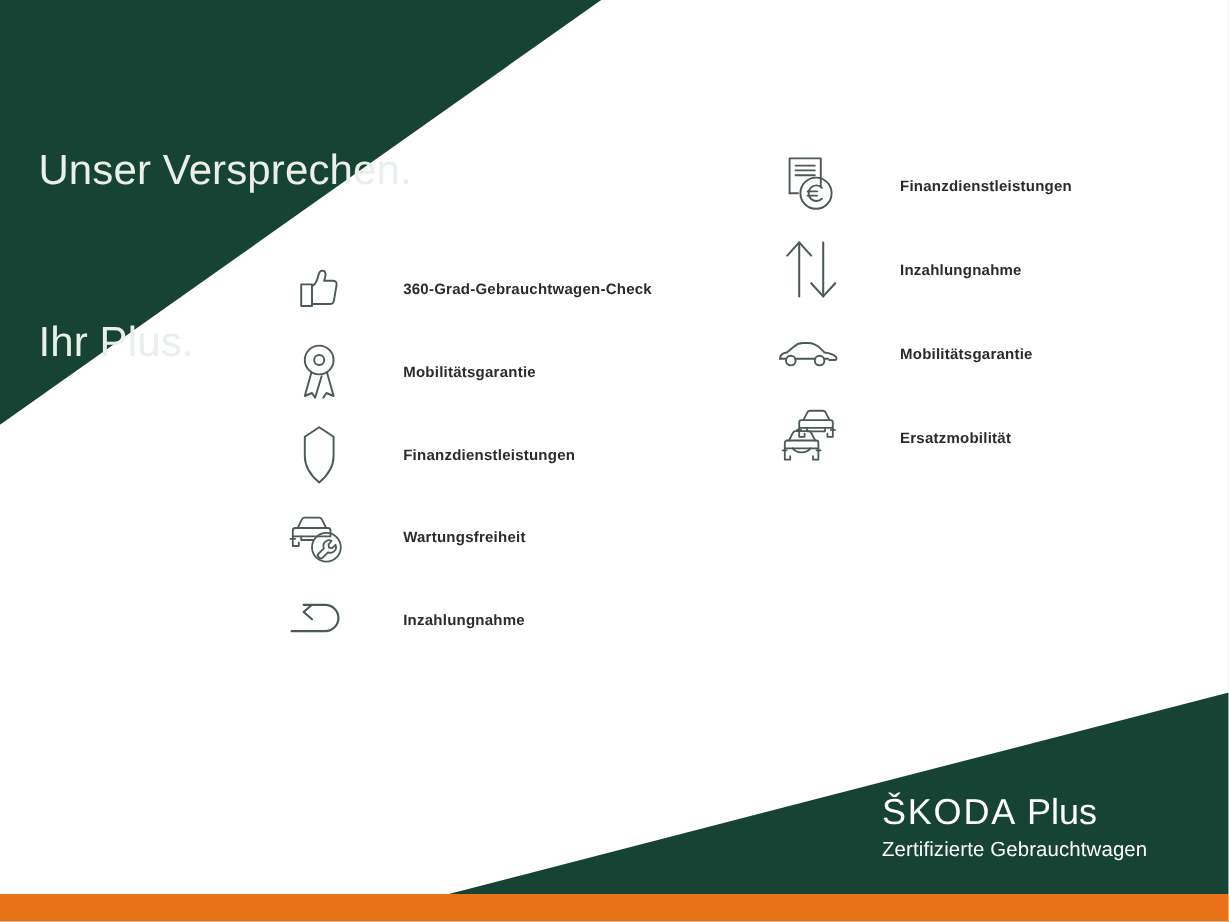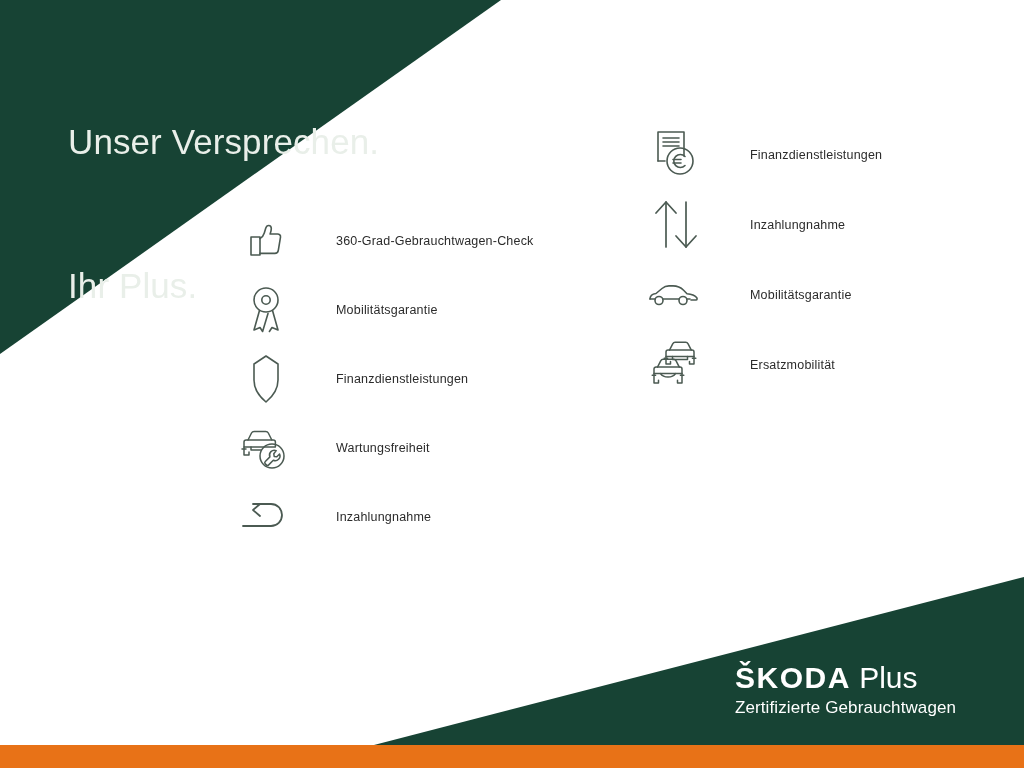--- a/index.html
+++ b/index.html
@@ -30,21 +30,21 @@
   
   .headline{
     position:absolute;left:32px;top:22px;
     color:#e9efe9;
     font-size:35px;
     font-weight:300;
     line-height:48px;
     letter-spacing:0.1px;
     white-space:pre;
   }
-  .headline .l1,.headline .l2{display:block;margin-left:36px;}
+  .headline .l1,.headline .l2{display:block;}
 
   
   .col{position:absolute;}
   .col-left{left:236px;top:206px;width:400px;}
   .col-right{left:648px;top:120px;width:370px;}
 
   .feature{
     position:relative;
     display:flex;
     align-items:center;
@@ -58,40 +58,40 @@
     width:60px;height:60px;
     flex:0 0 60px;
     display:flex;align-items:center;justify-content:center;
     color:#4b5a52;
   }
   .feature-icon svg{display:block;overflow:visible;}
 
   .feature-label{
     margin-left:40px;
     font-size:12.5px;
-    font-weight:normal;
+    font-weight:bold;
     color:#2b2b2b;
     letter-spacing:0.2px;
     white-space:nowrap;
   }
   .col-right .feature-label{margin-left:42px;}
 
   
   .logo{
     position:absolute;left:735px;top:662px;width:270px;
     color:#ffffff;
     text-align:left;
   }
   .logo-top{
     font-size:30px;
     line-height:32px;
     letter-spacing:0.5px;
     white-space:nowrap;
   }
-  .logo-mark{font-weight:bold;letter-spacing:1.5px;}
+  .logo-mark{font-weight:normal;letter-spacing:1.5px;}
   .logo-plus{font-weight:400;letter-spacing:0px;}
   .logo-sub{
     font-size:17px;
     line-height:24px;
     margin-top:2px;
     font-weight:400;
     letter-spacing:0.1px;
     white-space:nowrap;
   }
 </style>

